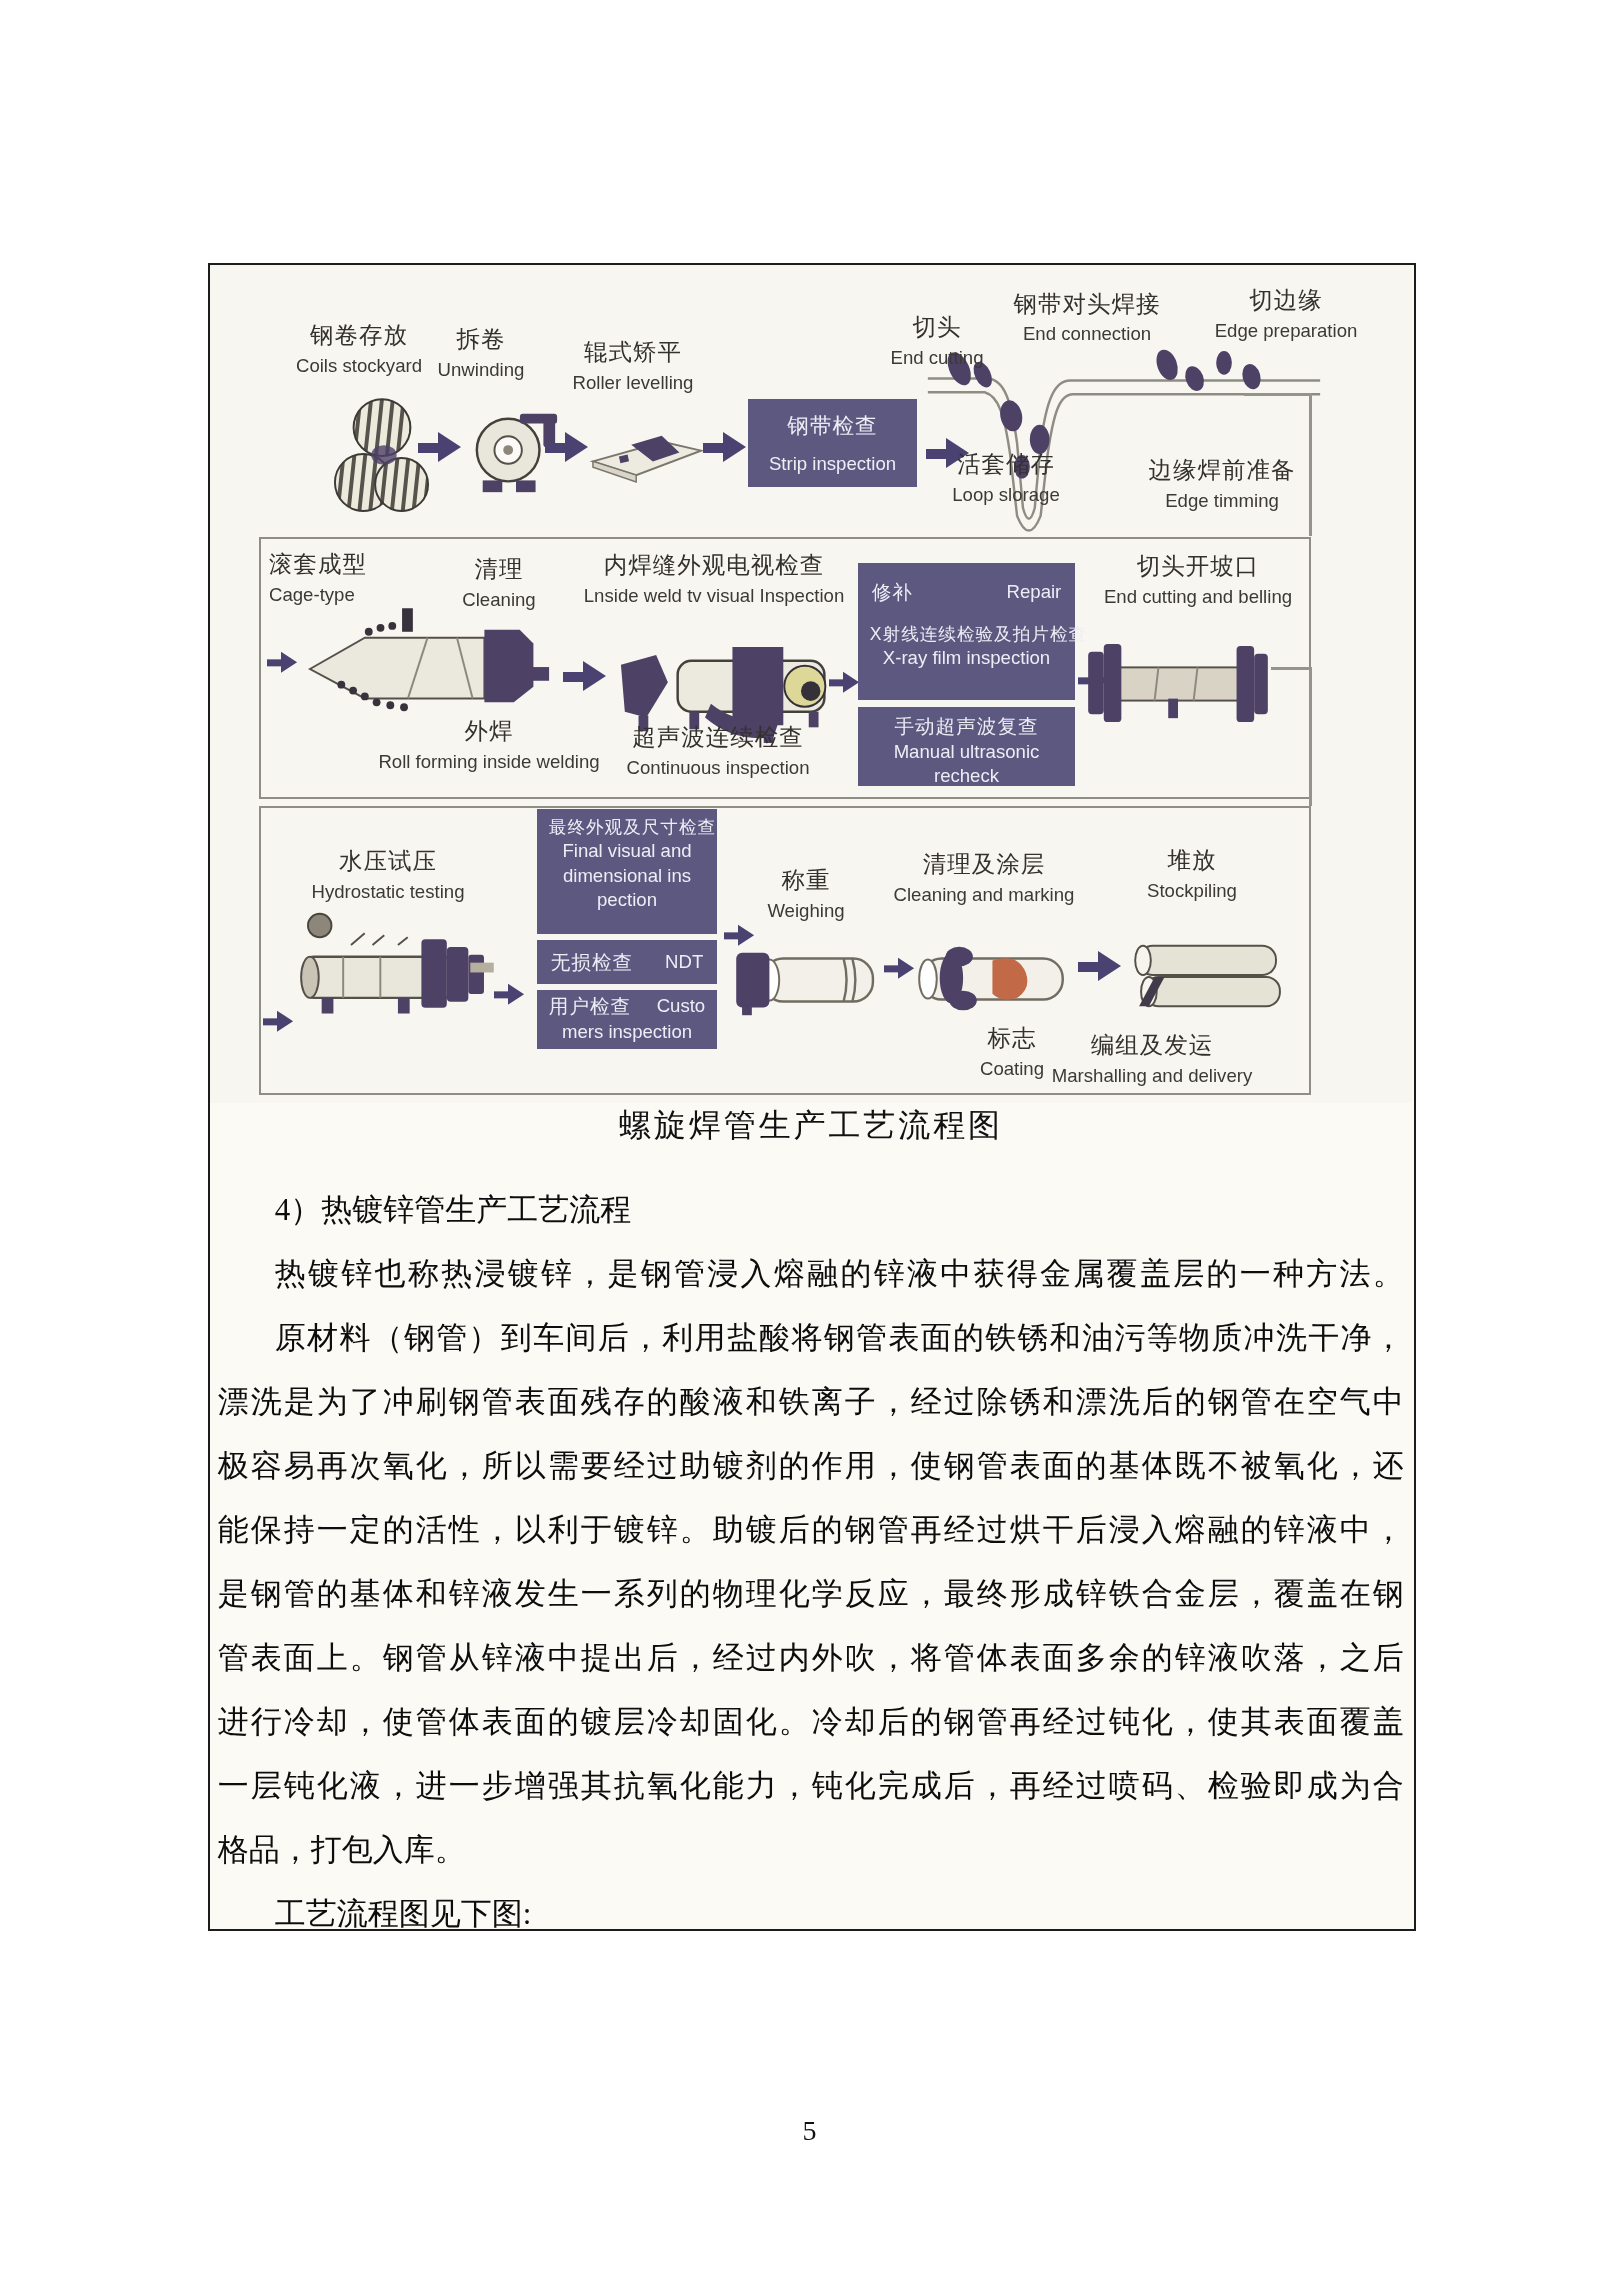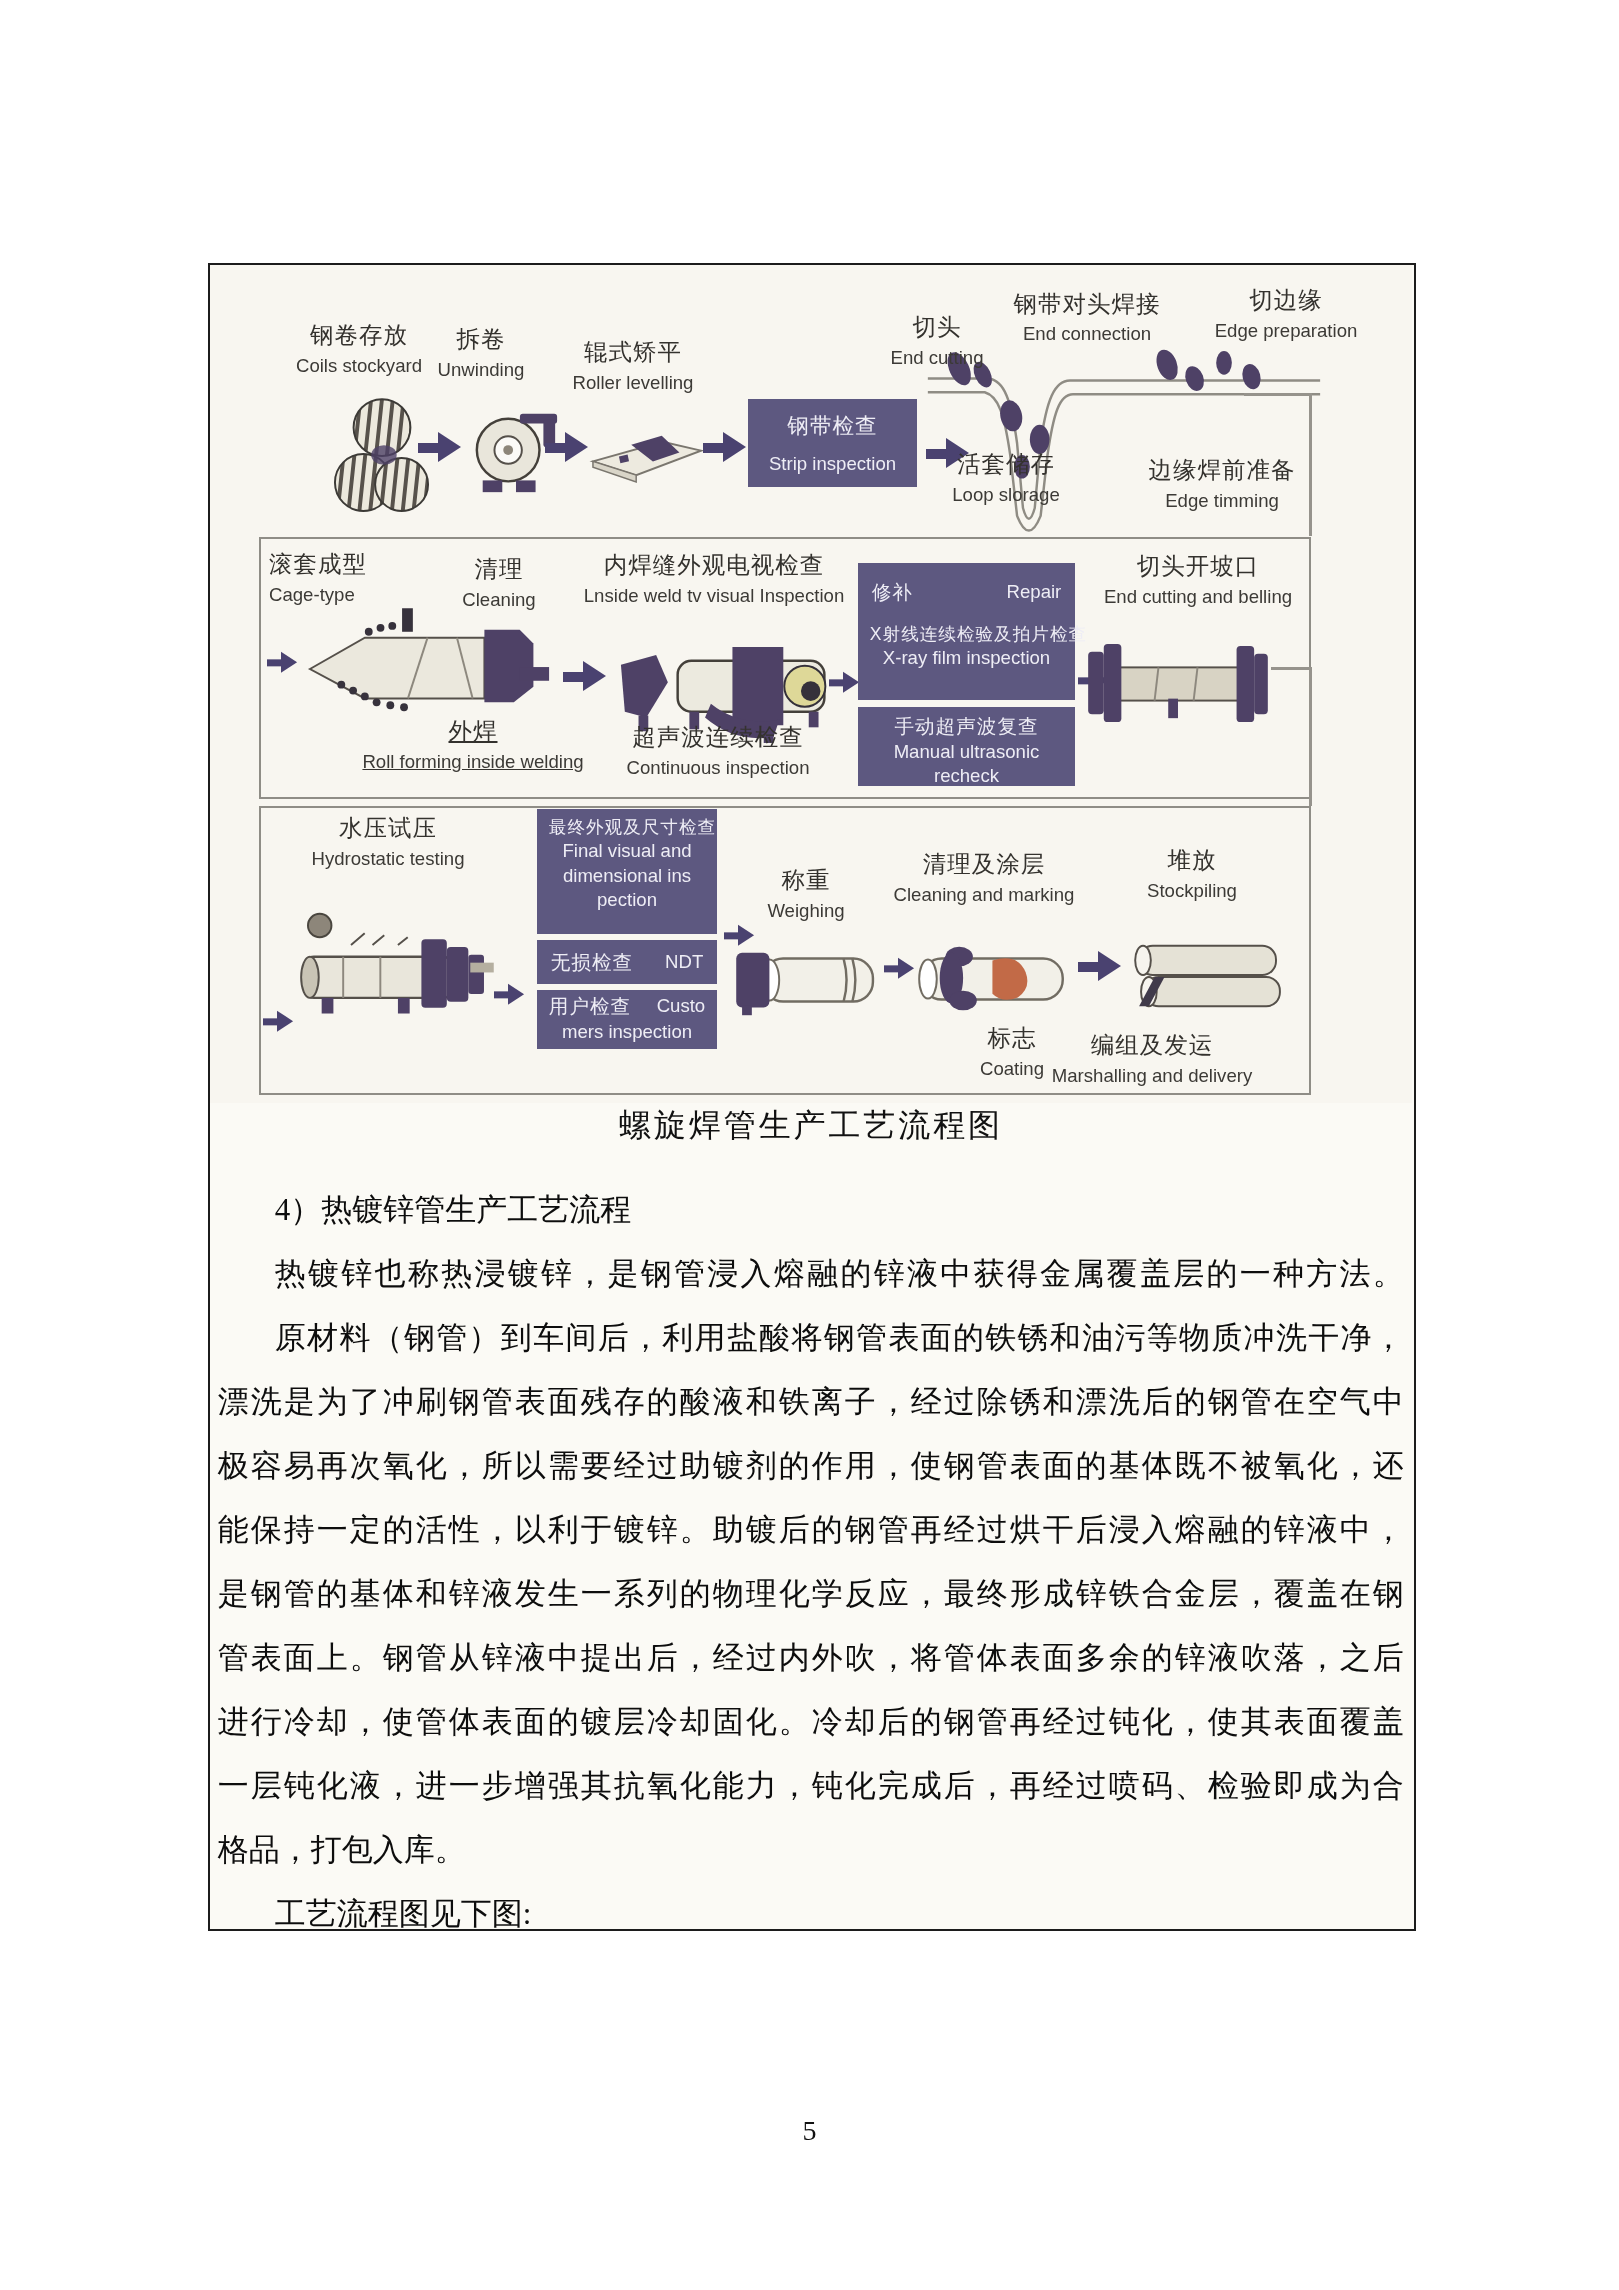--- a/index.html
+++ b/index.html
@@ -176,21 +176,21 @@
             <circle cx="84" cy="99" r="4"></circle>
             <circle cx="98" cy="101" r="4"></circle>
           <circle cx="62" cy="24" r="4"></circle>
             <circle cx="74" cy="20" r="4"></circle>
             <circle cx="86" cy="18" r="4"></circle>
           <rect x="96" y="0" width="11" height="24"></rect>
         </g>
         <path d="M180,22 h36 l14,14 v44 l-20,16 h-30 z" fill="#4e4166"></path>
         <path d="M216,60 h30 v14 h-30 z" fill="#4e4166"></path>
       </svg>
-      <div class="st" style="left:263px;top:453px;text-decoration:underline;">
+      <div class="st" style="left:279px;top:453px;">
         <div class="zh">外焊</div>
         <div class="en">Roll forming inside welding</div>
       </div>
 
       <div class="arr" style="left:353px;top:396px;"></div>
 
       <svg class="icon" style="left:407px;top:370px;" width="225" height="123" viewBox="0 0 230 125">
         <polygon points="4,30 40,20 52,48 30,84 8,78" fill="#4e4166"></polygon>
         <rect x="22" y="82" width="10" height="16" fill="#4e4166"></rect>
         <rect x="62" y="26" width="150" height="52" rx="14" fill="#eceadf" stroke="#44403a" stroke-width="2.5"></rect>
@@ -239,21 +239,21 @@
           <rect x="158" y="4" width="18" height="78" rx="4"></rect>
           <rect x="176" y="12" width="14" height="62" rx="4"></rect>
           <rect x="88" y="58" width="10" height="20"></rect>
         </g>
       </svg>
       <div class="ln" style="left:1061px;top:402px;width:40px;height:2.9px;"></div>
       <div class="ln" style="left:1099px;top:402px;width:2.9px;height:139px;"></div>
 
       <div class="grp" style="left:49px;top:541px;width:1052px;height:289px;"></div>
 
-      <div class="st" style="left:178px;top:550px;">
+      <div class="st" style="left:178px;top:583px;">
         <div class="zh">水压试压</div>
         <div class="en">Hydrostatic testing</div>
       </div>
       <div class="arr sm" style="left:53px;top:741px;"></div>
       <svg class="icon" style="left:82px;top:639px;" width="206" height="132" viewBox="0 0 210 135">
         <circle cx="28" cy="22" r="12" fill="#8d867a" stroke="#4a463f" stroke-width="2"></circle>
         <rect x="12" y="54" width="152" height="42" rx="10" fill="#e9e6db" stroke="#55504a" stroke-width="2.5"></rect>
         <ellipse cx="18" cy="75" rx="9" ry="21" fill="#c9c4b5" stroke="#55504a" stroke-width="2"></ellipse>
         <line x1="52" y1="54" x2="52" y2="96" stroke="#8d887e" stroke-width="2"></line>
         <line x1="90" y1="54" x2="90" y2="96" stroke="#8d887e" stroke-width="2"></line>

